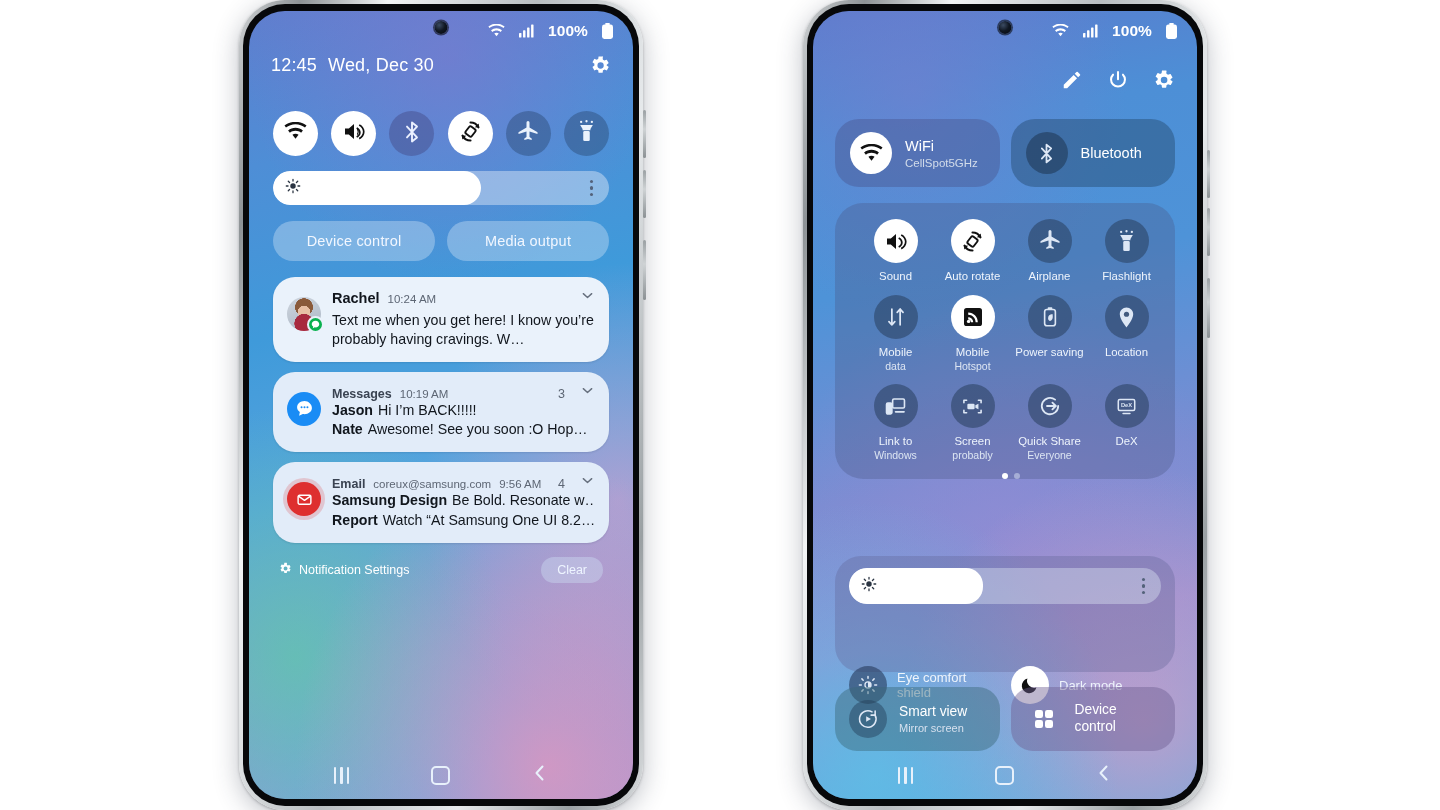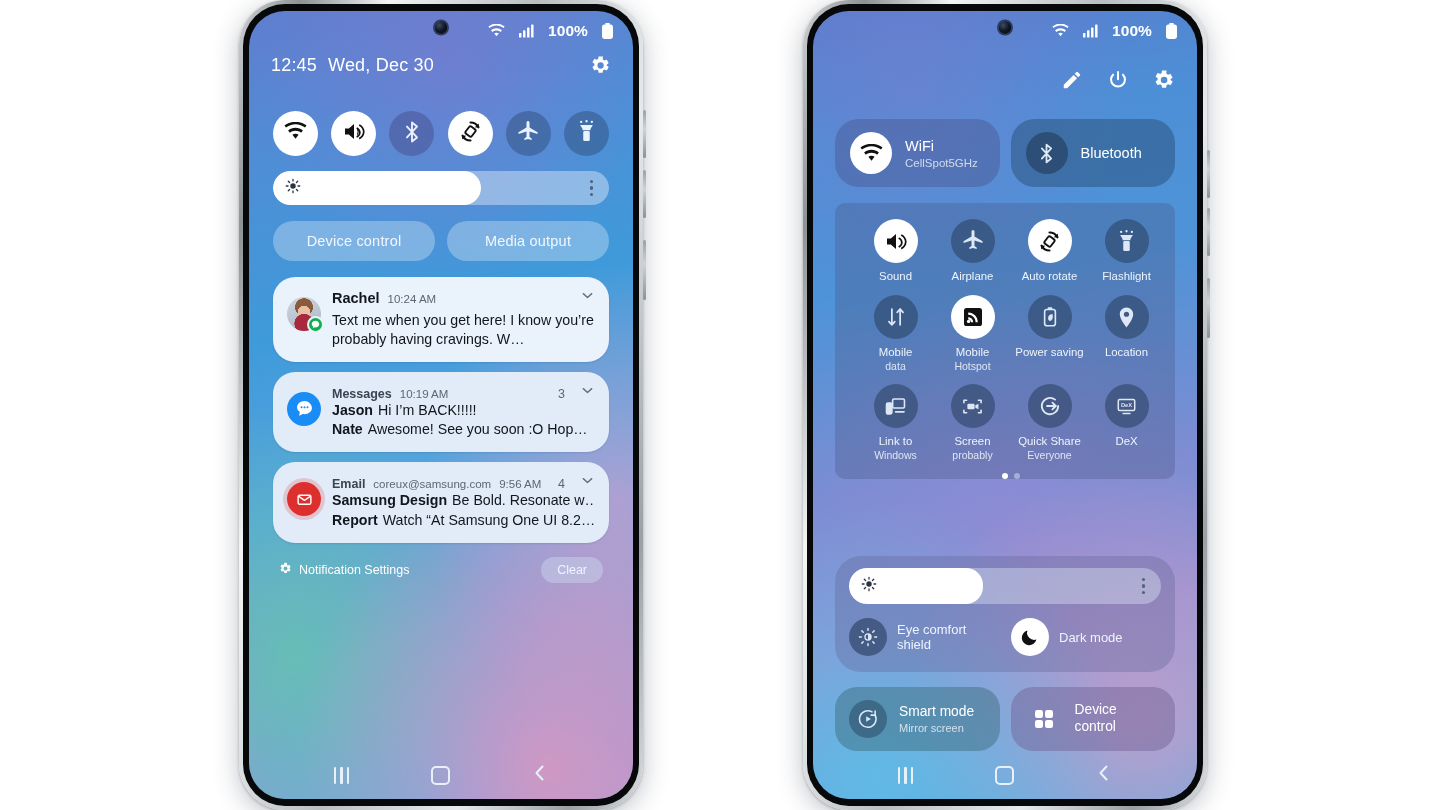--- a/index.html
+++ b/index.html
@@ -184,21 +184,21 @@
   .qs-big.wifi { background: rgba(72,84,140,.42); }
   .qs-big.bt { background: rgba(36,74,112,.46); }
   .qs-bigicon { width: 42px; height: 42px; border-radius: 50%; display: flex; align-items: center; justify-content: center; flex: 0 0 42px; }
   .qs-bigicon.on { background: #fff; }
   .qs-bigicon.off { background: rgba(30,52,80,.55); }
   .qs-big-label { color: #fff; font-size: 14.5px; line-height: 1.25; }
   .qs-big-sub { color: #d2dcea; font-size: 11.5px; margin-top: 2px; }
 
   .qs-grid-card {
     position: absolute; top: 192px; left: 22px; right: 22px; height: 276px;
-    background: rgba(74,84,132,.33); border-radius: 10px; z-index: 14;
+    background: rgba(74,84,132,.33); border-radius: 28px; z-index: 14;
     padding: 16px 10px 0 22px;
   }
   .qs-grid { display: grid; grid-template-columns: repeat(4,1fr); row-gap: 12px; }
   .qs-cell { display: flex; flex-direction: column; align-items: center; gap: 7px; }
   .qs-circ { width: 44px; height: 44px; border-radius: 50%; display: flex; align-items: center; justify-content: center; }
   .qs-circ.on { background: #fff; }
   .qs-circ.off { background: rgba(40,62,92,.55); }
   .qs-lab { color: #eef4fc; font-size: 11.4px; text-align: center; line-height: 1.18; max-width: 72px; }
   .qs-lab .sub { display: block; font-size: 10.5px; color: #dce5f2; }
   .qs-dots { display: flex; gap: 6px; justify-content: center; margin-top: 12px; }
@@ -206,21 +206,21 @@
   .qs-dots i.active { background: #ffffff; }
 
   .qs-bright-card {
     position: absolute; top: 545px; left: 22px; right: 22px; height: 116px;
     background: rgba(96,100,150,.34); border-radius: 26px; z-index: 14;
     padding: 12px 14px;
   }
   .qs-bright-row { display: flex; align-items: center; height: 36px; border-radius: 18px;
                    background: rgba(222,232,246,.40); overflow: hidden; position: relative; }
   .qs-modes { display: flex; align-items: center; gap: 12px; margin-top: 14px; }
-  .qs-mode { display: flex; align-items: center; gap: 10px; flex: 1; }
+  .qs-mode { display: flex; align-items: center; gap: 10px; flex: 1; margin-top: 48px; }
   .qs-mode-ic { width: 38px; height: 38px; border-radius: 50%; display: flex; align-items: center; justify-content: center; flex: 0 0 38px; }
   .qs-mode-ic.on { background: #fff; }
   .qs-mode-ic.off { background: rgba(38,58,92,.60); }
   .qs-mode-lab { color: #eef4fc; font-size: 13px; }
 
   .qs-bottom { position: absolute; top: 676px; left: 22px; right: 22px; display: flex; gap: 11px; z-index: 15; }
   .qs-bot {
     flex: 1; height: 64px; border-radius: 22px; display: flex; align-items: center; gap: 12px; padding: 0 14px;
   }
   .qs-bot.smart { background: rgba(58,104,120,.45); }
@@ -565,39 +565,39 @@
                 <svg width="24" height="21" viewBox="0 0 24 21" fill="#111">
                   <path d="M3 7.6h3.8L12 3v15L6.8 13.4H3z"></path>
                   <path d="M15.1 6.2c2.2 1.1 3.6 3 3.6 5.3s-1.4 4.2-3.6 5.3l-.8-1.5c1.6-.8 2.6-2.2 2.6-3.8s-1-3-2.6-3.8z"></path>
                   <path d="M17.6 3.2c3 1.5 5 4.3 5 7.6s-2 6.1-5 7.6l-.8-1.6c2.5-1.2 4.1-3.5 4.1-6s-1.6-4.8-4.1-6z"></path>
                 </svg>
               </span>
               <span class="qs-lab"><span>Sound</span></span>
             </div>
 
             <div class="qs-cell">
-              <span class="qs-circ off">
-                <svg width="24" height="24" viewBox="0 0 24 24" fill="#dde7f5">
-                  <path d="M21.5 14.1v-1.9l-8-4.7V2.4a1.5 1.5 0 1 0-3 0v5.1l-8 4.7v1.9l8-2.5v5.3l-2.2 1.5v1.5l3.7-1 3.7 1v-1.5l-2.2-1.5v-5.3z"></path>
-                </svg>
-              </span>
-              <span class="qs-lab"><span>Airplane</span></span>
-            </div>
-
-            <div class="qs-cell">
               <span class="qs-circ on">
                 <svg width="25" height="25" viewBox="0 0 26 26">
                   <path d="M13 3.6a9.4 9.4 0 0 1 8.3 5" fill="none" stroke="#111" stroke-width="2.2" stroke-linecap="round"></path>
                   <path d="M13 22.4a9.4 9.4 0 0 1-8.3-5" fill="none" stroke="#111" stroke-width="2.2" stroke-linecap="round"></path>
                   <path d="M21.6 4.6l.3 4.4-4.4-.4z" fill="#111"></path>
                   <path d="M4.4 21.4l-.3-4.4 4.4.4z" fill="#111"></path>
                   <rect x="9" y="8.4" width="8" height="9.2" rx="1.8" transform="rotate(38 13 13)" fill="none" stroke="#111" stroke-width="2"></rect>
                 </svg>
               </span>
               <span class="qs-lab"><span>Auto rotate</span></span>
+            </div>
+
+            <div class="qs-cell">
+              <span class="qs-circ off">
+                <svg width="24" height="24" viewBox="0 0 24 24" fill="#dde7f5">
+                  <path d="M21.5 14.1v-1.9l-8-4.7V2.4a1.5 1.5 0 1 0-3 0v5.1l-8 4.7v1.9l8-2.5v5.3l-2.2 1.5v1.5l3.7-1 3.7 1v-1.5l-2.2-1.5v-5.3z"></path>
+                </svg>
+              </span>
+              <span class="qs-lab"><span>Airplane</span></span>
             </div>
 
             <div class="qs-cell">
               <span class="qs-circ off">
                 <svg width="21" height="23" viewBox="0 0 20 24" fill="#dde7f5">
                   <circle cx="4.4" cy="2" r="1.2"></circle>
                     <circle cx="10" cy="1.3" r="1.2"></circle>
                     <circle cx="15.6" cy="2" r="1.2"></circle>
                   <path d="M3.4 5.2h13.2l-2.5 4.2v1.2H5.9V9.4z"></path>
                   <rect x="6.6" y="11.6" width="6.8" height="10.4" rx="1.4"></rect>
@@ -746,21 +746,21 @@
         <div class="qs-bottom">
           <div class="qs-bot smart">
             <span class="qs-bot-ic">
               <svg width="22" height="22" viewBox="0 0 24 24" fill="none" stroke="#dde7f5" stroke-width="1.7" stroke-linecap="round">
                 <path d="M19.6 7.6a9 9 0 1 1-3.2-3.3"></path>
                 <path d="M19.8 3.4v4.4h-4.4"></path>
                 <path d="M10 8.9l5.2 3.1-5.2 3.1z" fill="#dde7f5" stroke="none"></path>
               </svg>
             </span>
             <div>
-              <div class="qs-bot-lab">Smart mode</div>
+              <div class="qs-bot-lab">Smart view</div>
               <div class="qs-bot-sub">Mirror screen</div>
             </div>
           </div>
           <div class="qs-bot dev">
             <span class="qs-bot-ic" style="background:transparent;">
               <svg width="22" height="22" viewBox="0 0 22 22" fill="#fff">
                 <rect x="2" y="2" width="8" height="8" rx="2.2"></rect>
                 <rect x="12" y="2" width="8" height="8" rx="2.2"></rect>
                 <rect x="2" y="12" width="8" height="8" rx="2.2"></rect>
                 <rect x="12" y="12" width="8" height="8" rx="2.2"></rect>

